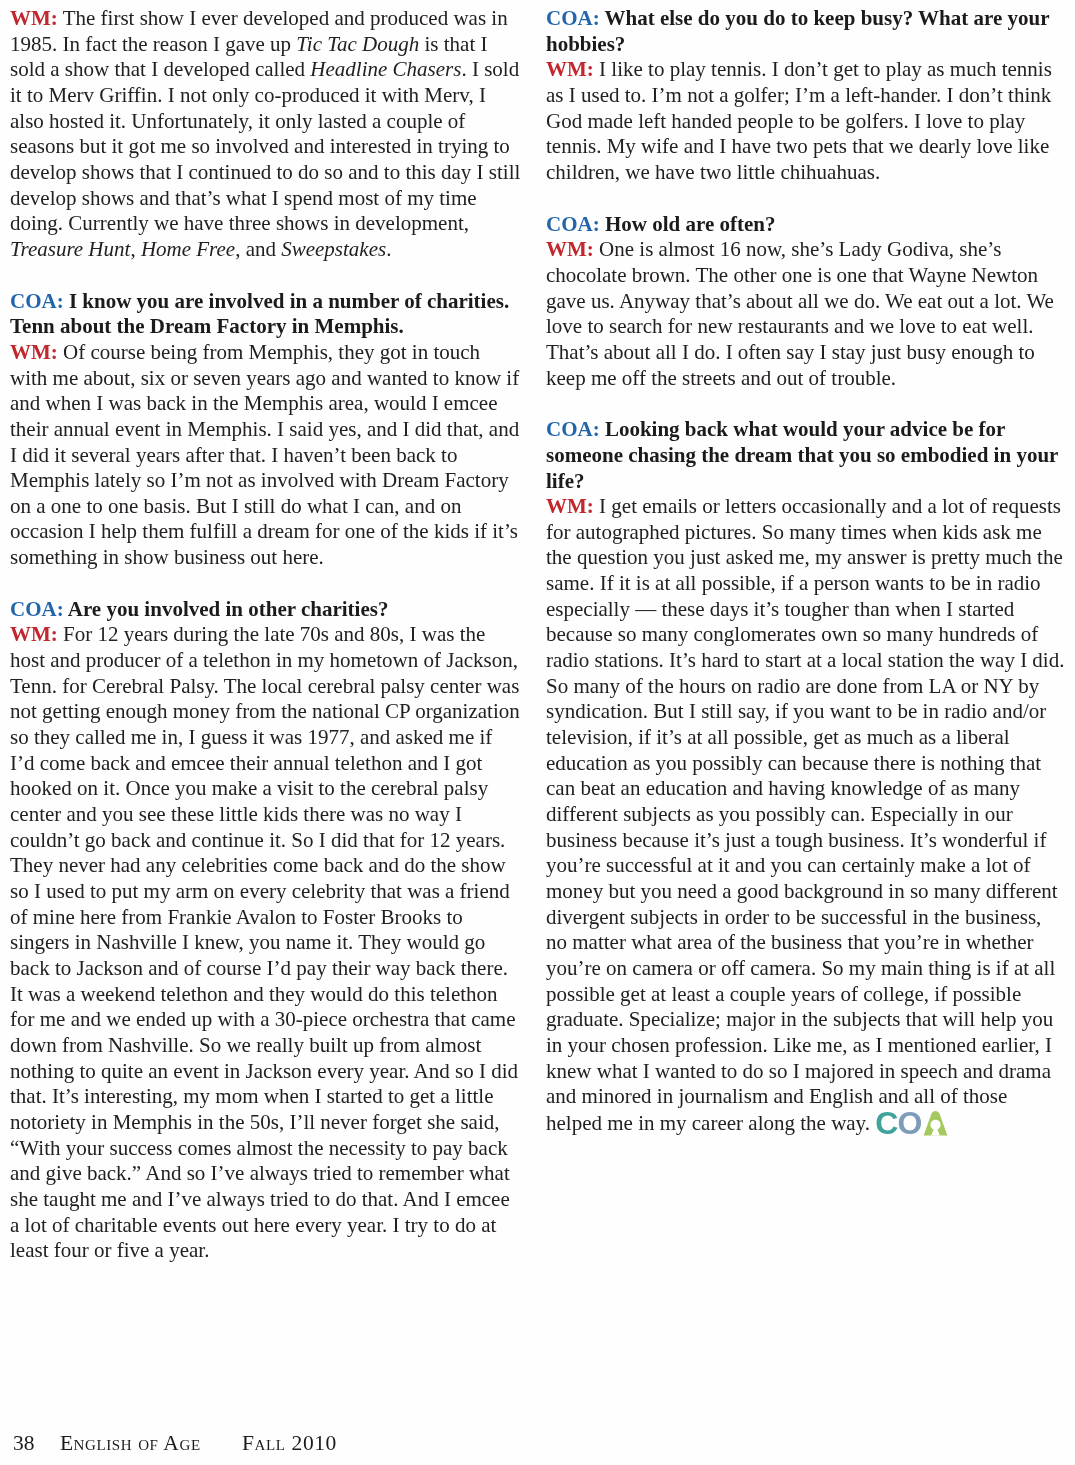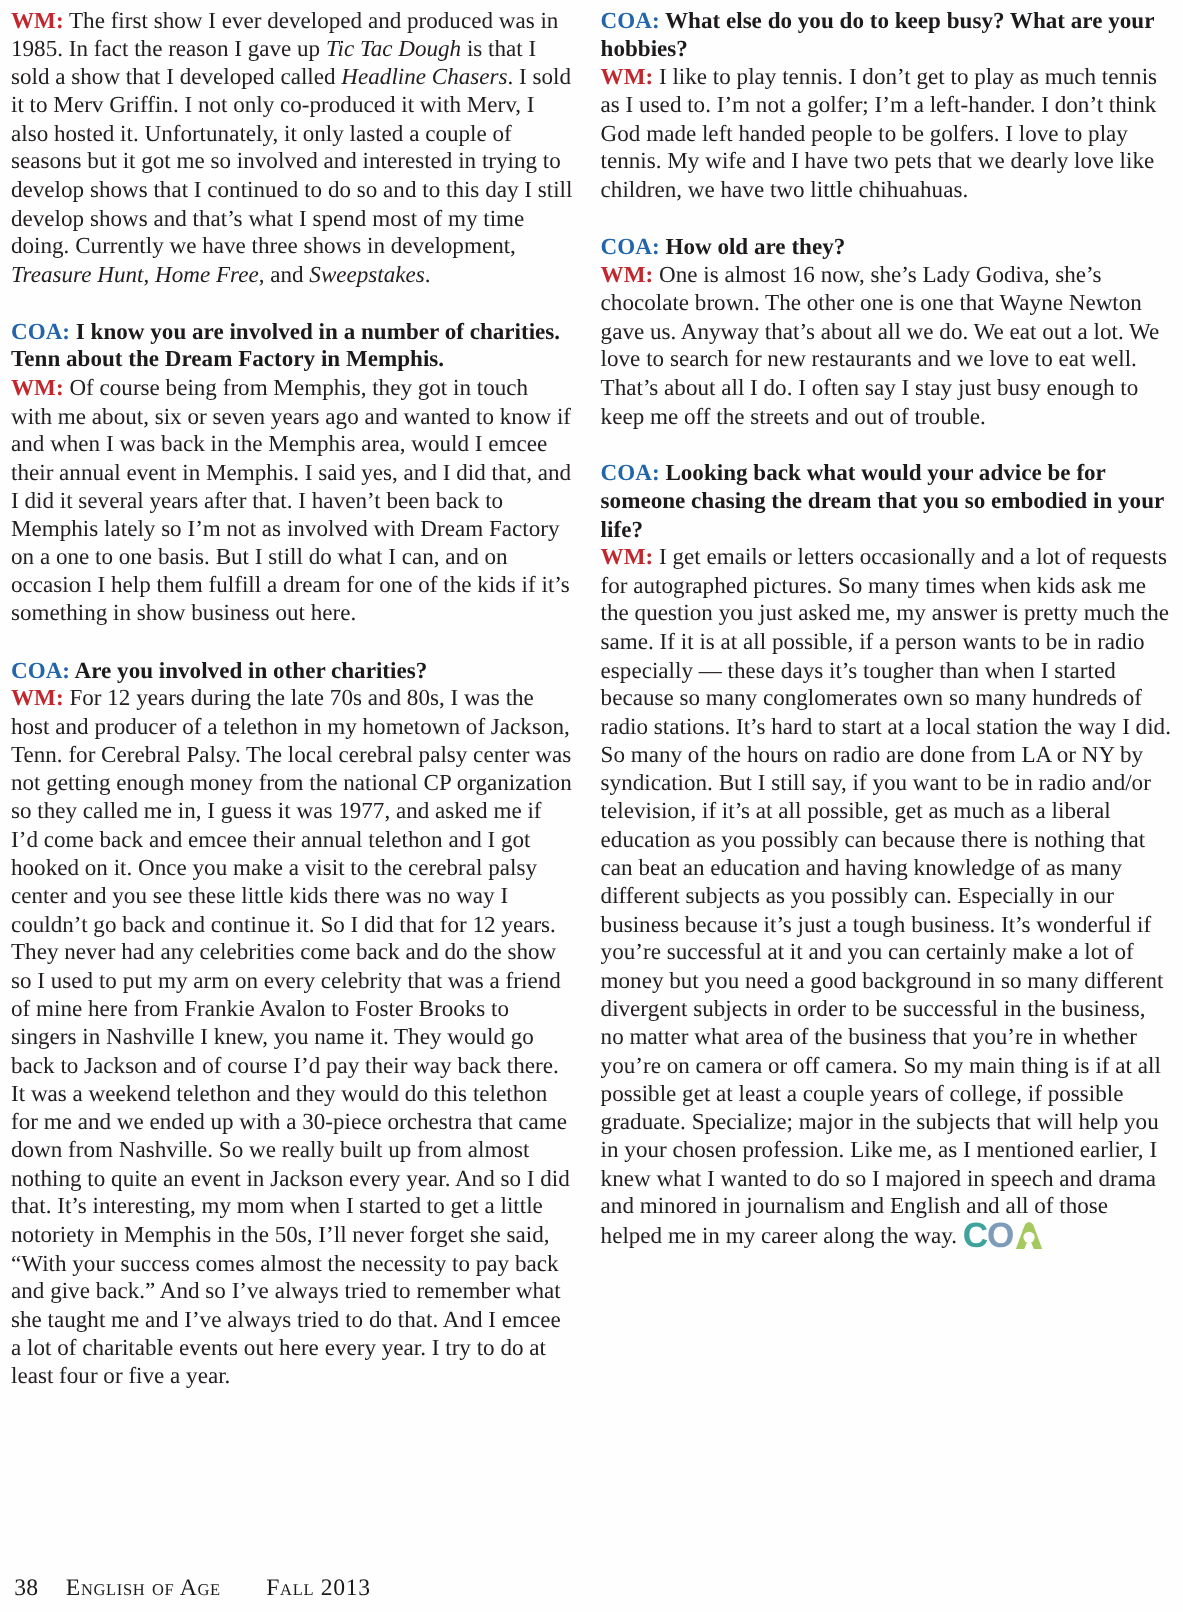--- a/index.html
+++ b/index.html
@@ -62,29 +62,29 @@
     <div class="col col-left">
         <p class="block answer"><span class="seg-wm">WM:</span><span class="seg-plain"> The first show I ever developed and produced was in 1985. In fact the reason I gave up </span><span class="seg-i">Tic Tac Dough</span><span class="seg-plain"> is that I sold a show that I developed called </span><span class="seg-i">Headline Chasers</span><span class="seg-plain">. I sold it to Merv Griffin. I not only co-produced it with Merv, I also hosted it. Unfortunately, it only lasted a couple of seasons but it got me so involved and interested in trying to develop shows that I continued to do so and to this day I still develop shows and that’s what I spend most of my time doing. Currently we have three shows in development, </span><span class="seg-i">Treasure Hunt</span><span class="seg-plain">, </span><span class="seg-i">Home Free</span><span class="seg-plain">, and </span><span class="seg-i">Sweepstakes</span><span class="seg-plain">.</span></p>
         <p class="block question"><span class="seg-coa">COA:</span><span class="seg-q"> I know you are involved in a number of charities. Tenn about the Dream Factory in Memphis.</span></p>
         <p class="block answer"><span class="seg-wm">WM:</span><span class="seg-plain"> Of course being from Memphis, they got in touch with me about, six or seven years ago and wanted to know if and when I was back in the Memphis area, would I emcee their annual event in Memphis. I said yes, and I did that, and I did it several years after that. I haven’t been back to Memphis lately so I’m not as involved with Dream Factory on a one to one basis. But I still do what I can, and on occasion I help them fulfill a dream for one of the kids if it’s something in show business out here.</span></p>
         <p class="block question"><span class="seg-coa">COA:</span><span class="seg-q"> Are you involved in other charities?</span></p>
         <p class="block answer"><span class="seg-wm">WM:</span><span class="seg-plain"> For 12 years during the late 70s and 80s, I was the host and producer of a telethon in my hometown of Jackson, Tenn. for Cerebral Palsy. The local cerebral palsy center was not getting enough money from the national CP organization so they called me in, I guess it was 1977, and asked me if I’d come back and emcee their annual telethon and I got hooked on it. Once you make a visit to the cerebral palsy center and you see these little kids there was no way I couldn’t go back and continue it. So I did that for 12 years. They never had any celebrities come back and do the show so I used to put my arm on every celebrity that was a friend of mine here from Frankie Avalon to Foster Brooks to singers in Nashville I knew, you name it. They would go back to Jackson and of course I’d pay their way back there. It was a weekend telethon and they would do this telethon for me and we ended up with a 30-piece orchestra that came down from Nashville. So we really built up from almost nothing to quite an event in Jackson every year. And so I did that. It’s interesting, my mom when I started to get a little notoriety in Memphis in the 50s, I’ll never forget she said, “With your success comes almost the necessity to pay back and give back.” And so I’ve always tried to remember what she taught me and I’ve always tried to do that. And I emcee a lot of charitable events out here every year. I try to do at least four or five a year.</span></p>
       </div>
     <div class="col col-right">
         <p class="block question"><span class="seg-coa">COA:</span><span class="seg-q"> What else do you do to keep busy? What are your hobbies?</span></p>
         <p class="block answer"><span class="seg-wm">WM:</span><span class="seg-plain"> I like to play tennis. I don’t get to play as much tennis as I used to. I’m not a golfer; I’m a left-hander. I don’t think God made left handed people to be golfers. I love to play tennis. My wife and I have two pets that we dearly love like children, we have two little chihuahuas.</span></p>
-        <p class="block question"><span class="seg-coa">COA:</span><span class="seg-q"> How old are they?</span></p>
+        <p class="block question"><span class="seg-coa">COA:</span><span class="seg-q"> How old are often?</span></p>
         <p class="block answer"><span class="seg-wm">WM:</span><span class="seg-plain"> One is almost 16 now, she’s Lady Godiva, she’s chocolate brown. The other one is one that Wayne Newton gave us. Anyway that’s about all we do. We eat out a lot. We love to search for new restaurants and we love to eat well. That’s about all I do. I often say I stay just busy enough to keep me off the streets and out of trouble.</span></p>
         <p class="block question"><span class="seg-coa">COA:</span><span class="seg-q"> Looking back what would your advice be for someone chasing the dream that you so embodied in your life?</span></p>
         <p class="block answer"><span class="seg-wm">WM:</span><span class="seg-plain"> I get emails or letters occasionally and a lot of requests for autographed pictures. So many times when kids ask me the question you just asked me, my answer is pretty much the same. If it is at all possible, if a person wants to be in radio especially — these days it’s tougher than when I started because so many conglomerates own so many hundreds of radio stations. It’s hard to start at a local station the way I did. So many of the hours on radio are done from LA or NY by syndication. But I still say, if you want to be in radio and/or television, if it’s at all possible, get as much as a liberal education as you possibly can because there is nothing that can beat an education and having knowledge of as many different subjects as you possibly can. Especially in our business because it’s just a tough business. It’s wonderful if you’re successful at it and you can certainly make a lot of money but you need a good background in so many different divergent subjects in order to be successful in the business, no matter what area of the business that you’re in whether you’re on camera or off camera. So my main thing is if at all possible get at least a couple years of college, if possible graduate. Specialize; major in the subjects that will help you in your chosen profession. Like me, as I mentioned earlier, I knew what I wanted to do so I majored in speech and drama and minored in journalism and English and all of those helped me in my career along the way. </span><span class="coa-logo"><span class="logo-c">C</span><span class="logo-o">O</span><svg width="27" height="26" viewBox="0 0 26 25">
               <path d="M1.5,24.5 L9.3,3.2 Q13,-1.4 16.7,3.2 L24.5,24.5 Z" fill="#a6c95f"></path>
               <circle cx="13" cy="14.2" r="4.9" fill="#ffffff"></circle>
               <path d="M13,14.5 L17.2,24.6 L8.8,24.6 Z" fill="#ffffff"></path>
             </svg></span></p>
       </div>
   </div>
 
   <div class="footer">
     <span class="num">38</span>
     <span class="sc pub">English of Age</span>
-    <span class="sc issue">Fall 2013</span>
+    <span class="sc issue">Fall 2010</span>
   </div>
 </div>
 
 </body></html>

